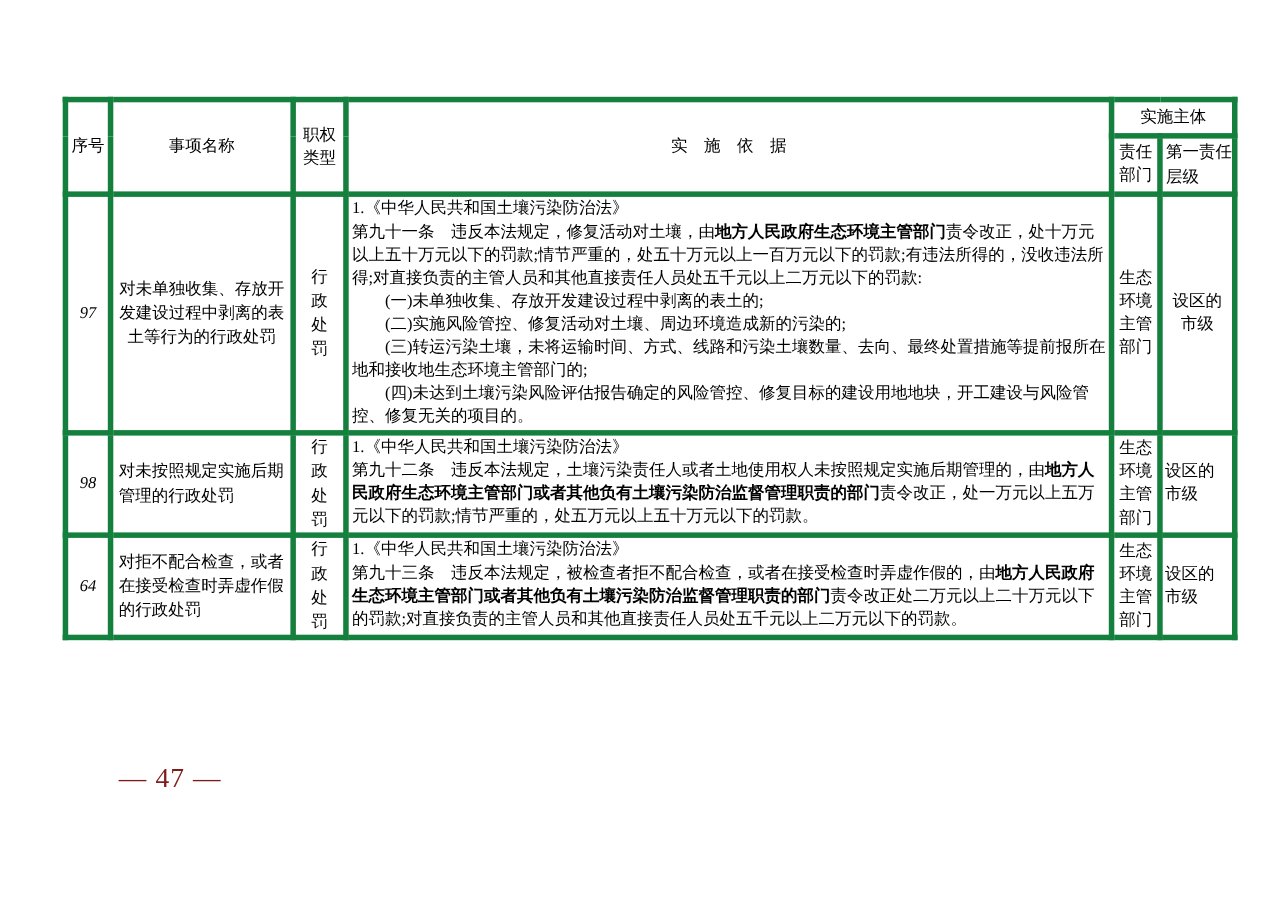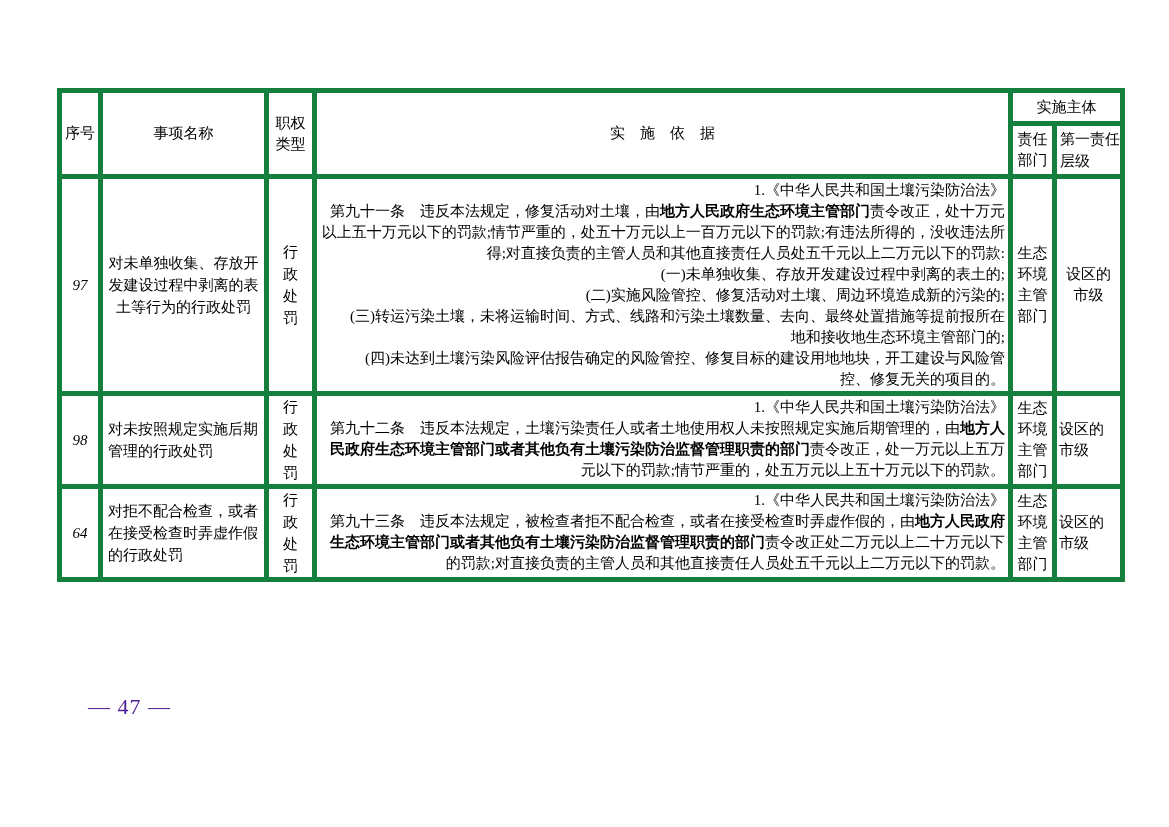--- a/index.html
+++ b/index.html
@@ -32,34 +32,34 @@
   th.h-level { text-align:left; padding:2px 0 2px 3px; line-height:22px; }
 
   tbody tr.r1 { height:209px; }
   tbody tr.r2 { height:88px; }
   tbody tr.r3 { height:87px; }
 
   td.c-no    { text-align:center; vertical-align:middle;font-style:italic; }
   td.c-name  { text-align:left; vertical-align:middle; line-height:22px; padding:2px 5px; }
   td.c-name.centered { text-align:center; }
   td.c-type  { text-align:center; vertical-align:middle; line-height:22px; padding:0 7px; }
-  td.c-basis { text-align:right; vertical-align:top; line-height:21px; padding:1px 3px; }
+  td.c-basis { text-align:left; vertical-align:top; line-height:21px; padding:1px 3px; }
   td.c-dept  { text-align:center; vertical-align:middle; line-height:21px; padding:0 1px; }
   td.c-level { text-align:left; vertical-align:middle; line-height:21px; padding:0 2px; }
   tbody tr.r1 td.c-level { text-align:center; }
 
   .para { margin:0; }
   .para b { font-weight:bold; }
 
   .footer {
     position:absolute;
-    left:88px; top:694px;
-    font-size:22px;
+    left:108px; top:694px;
+    font-size:25px;
     letter-spacing:1px;
-    color:#4c1d95;
+    color:#7f1d1d;
   }
 </style>
 </head>
 <body>
 
 <div class="page">
 
   <table class="doc">
     <colgroup>
       <col style="width:41px">

